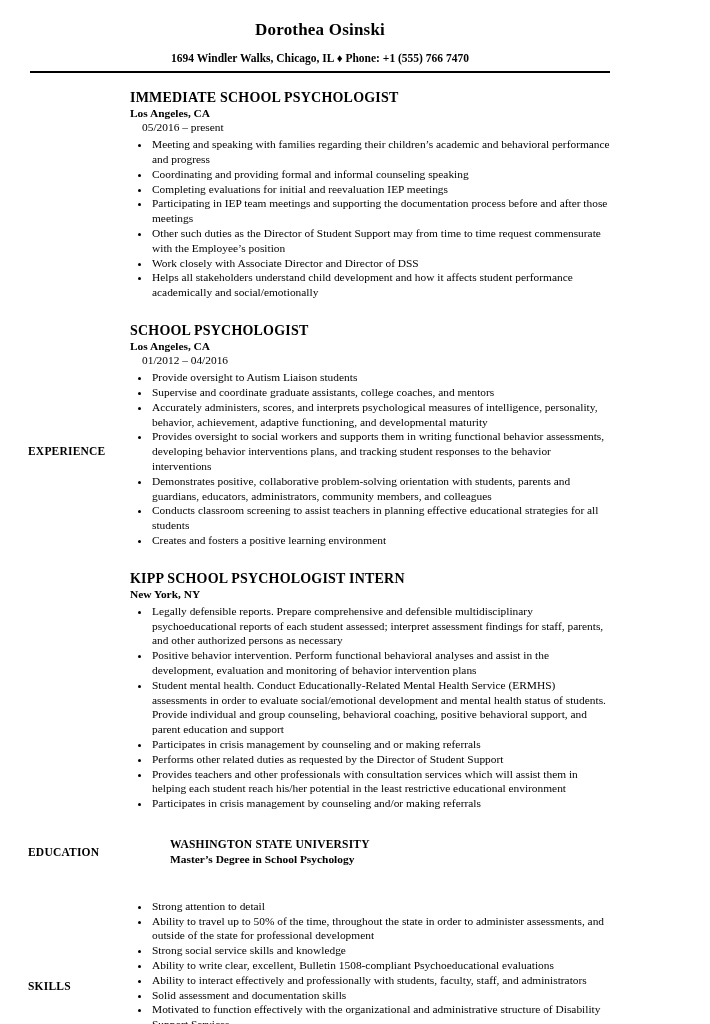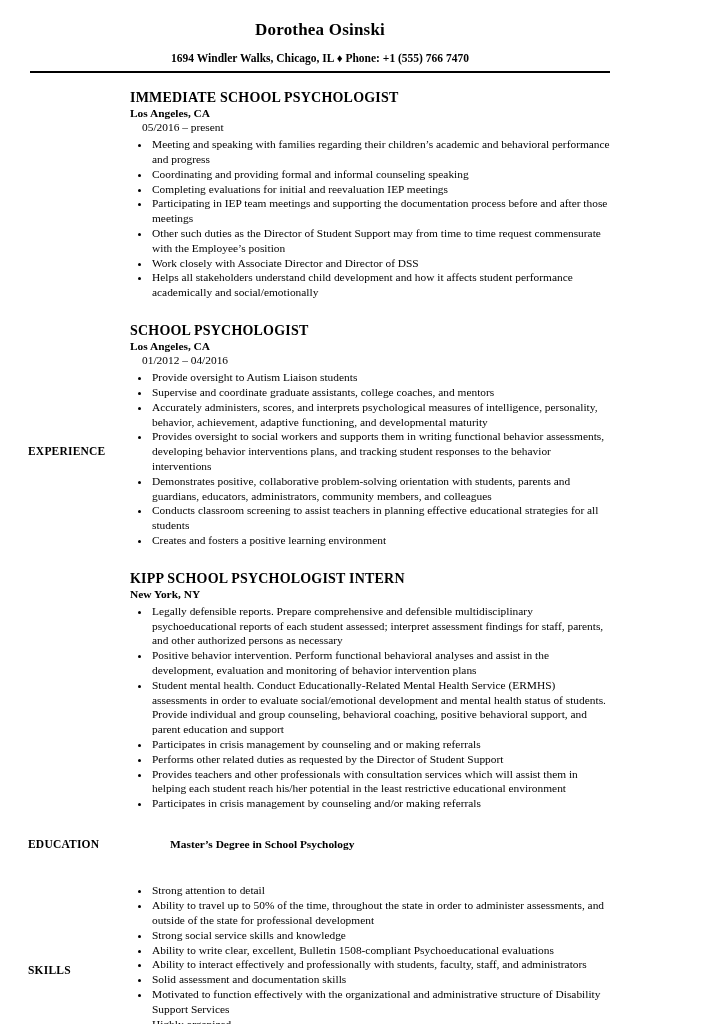--- a/index.html
+++ b/index.html
@@ -156,20 +156,21 @@
           <li>Participates in crisis management by counseling and/or making referrals</li>
         </ul>
       </div>
 
     </div>
   </div>
 
   <div class="section" style="margin-top: 26px; gap: 40px;">
     <div class="section-label">EDUCATION</div>
     <div class="section-content">
+      <div class="edu-school">WASHINGTON STATE UNIVERSITY</div>
       <div class="edu-degree">Master’s Degree in School Psychology</div>
     </div>
   </div>
 
   <div class="section" style="margin-top: 28px;">
     <div class="section-label">SKILLS</div>
     <div class="section-content">
       <ul class="bullets skills-list">
         <li>Strong attention to detail</li>
         <li>Ability to travel up to 50% of the time, throughout the state in order to administer assessments, and outside of the state for professional development</li>

